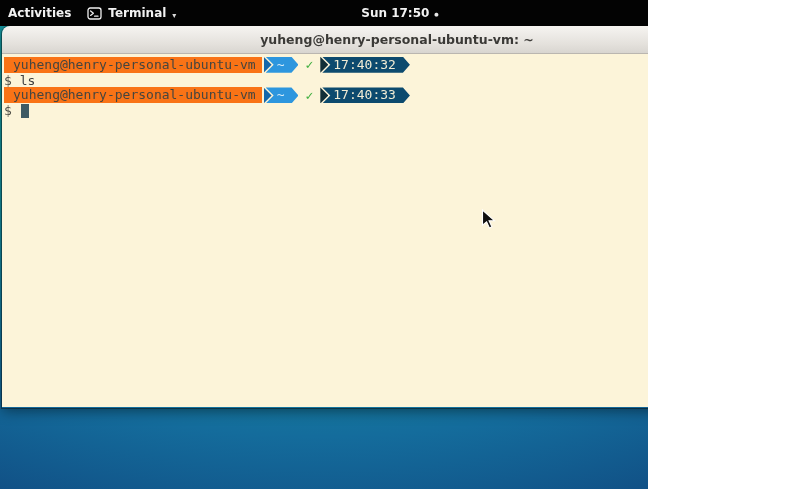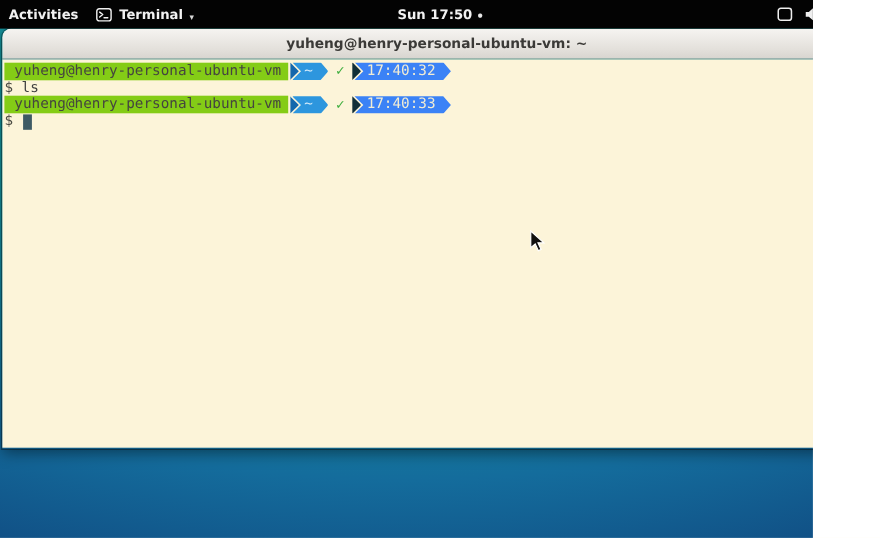--- a/index.html
+++ b/index.html
@@ -1,20 +1,20 @@
 <!DOCTYPE html>
 <html><head>
 <meta charset="utf-8">
 <style>
   * { margin:0; padding:0; box-sizing:border-box; }
   html,body { width:800px; height:489px; overflow:hidden; }
   body { font-family:"DejaVu Sans","Liberation Sans",sans-serif; }
 
   .screen {
-    position:relative; width:739px; height:489px; overflow:hidden;
+    position:relative; width:648px; height:489px; overflow:hidden;
     background: radial-gradient(120% 95% at 50% 18%,
       #17a894 0%, #16a096 28%, #158ba0 52%, #146c9c 75%, #115287 95%, #104b80 100%);
   }
 
   
   .topbar {
     position:absolute; top:0; left:0; width:800px; height:26px;
     background:#030303; color:#eeeeee; display:flex; align-items:center;
     font-size:12px; z-index:30;
   }
@@ -51,33 +51,33 @@
 
   .content {
     height:353px; background:#fcf4d9; padding:3px 0 0 2px;
     font-family:"DejaVu Sans Mono","Liberation Mono",monospace;
     font-size:13px; color:#4c4c44;
   }
   .tline { height:15.4px; display:flex; align-items:center; white-space:pre; }
 
   
   .seg-host {
-    background:#84cc16; color:#45453f; height:16px; line-height:16px;
+    background:#f97316; color:#45453f; height:16px; line-height:16px;
     padding:0 6px 0 9px; display:inline-block;
   }
   .plseg { display:inline-flex; height:16px; align-items:stretch; margin-left:2px; }
   .pl-chev { width:8px; height:16px; position:relative; z-index:2;
     clip-path:polygon(0 0, 100% 50%, 0 100%); }
   .pl-body { position:relative; z-index:1; margin-left:-6px; height:16px; line-height:16px;
     padding:0 14px 0 11px;
     clip-path:polygon(8px 50%, 0 0, calc(100% - 7px) 0, 100% 50%, calc(100% - 7px) 100%, 0 100%); }
   .seg-cwd .pl-chev { background:#1467ac; }
   .seg-cwd .pl-body { background:#2d96de; color:#d3ebfa; }
   .seg-time .pl-chev { background:#112e37; }
-  .seg-time .pl-body { background:#3b82f6; color:#f1ecd4; }
+  .seg-time .pl-body { background:#0c4a6e; color:#f1ecd4; }
   .check { color:#3fae3f; font-weight:700; padding:0 5px 0 7px; }
 
   .prompt-sign { color:#4c4c44; }
   .cmd { color:#404040; }
   .ls-out { color:#0b9798; }
   .cursor-block { width:8px; height:14px; background:#3e5a64; display:inline-block; margin-left:1px; }
 
   
   .mouse { position:absolute; left:481px; top:209px; z-index:40; pointer-events:none; }
 </style>

